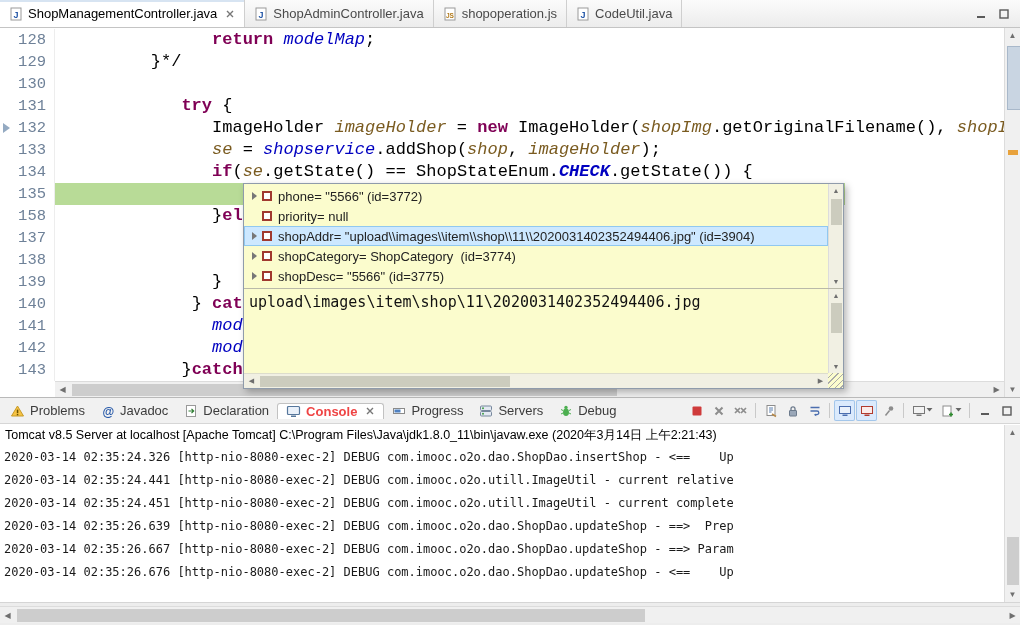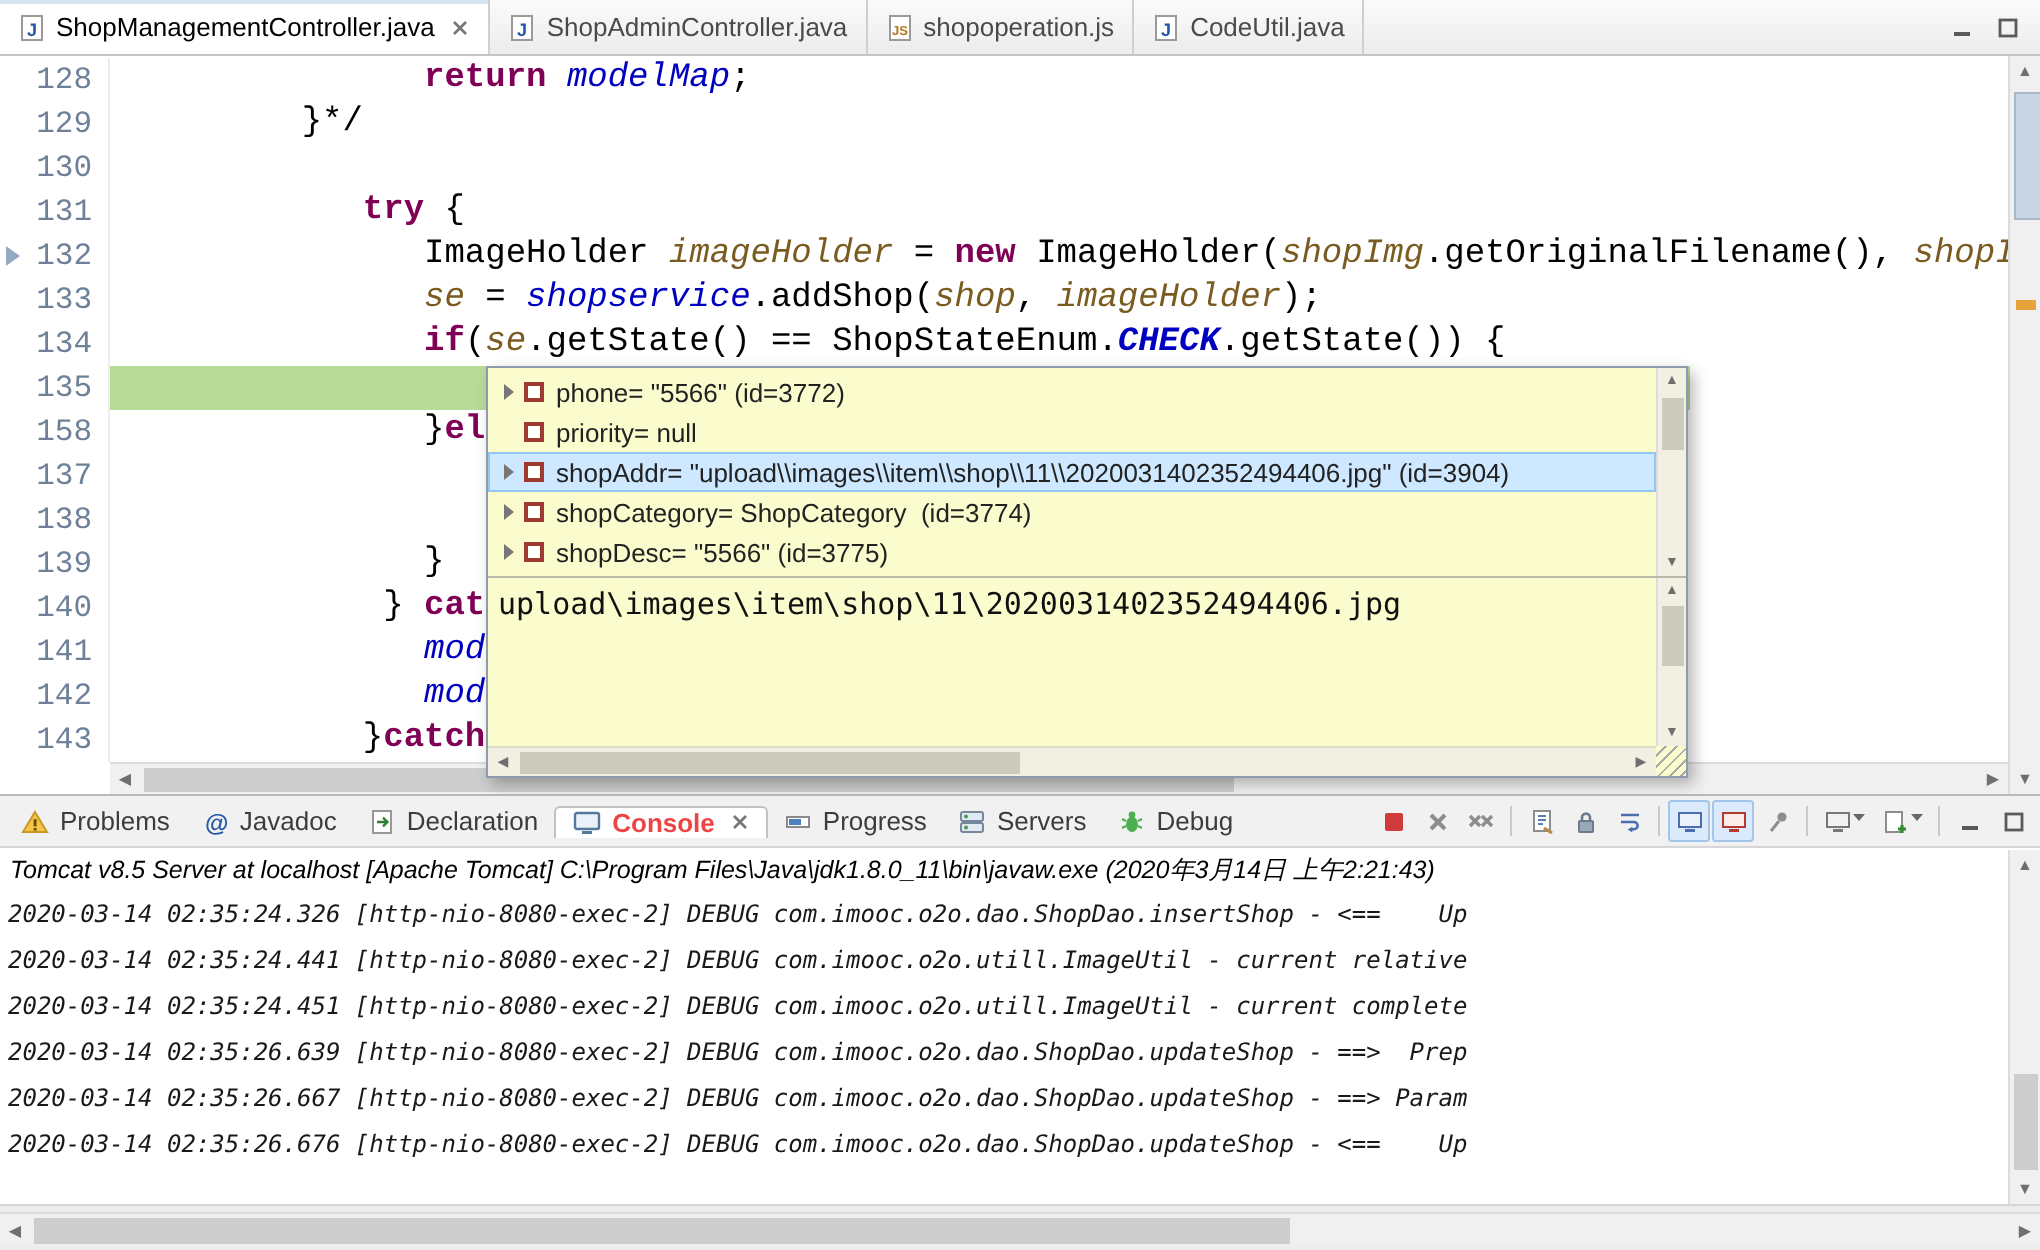--- a/index.html
+++ b/index.html
@@ -71,21 +71,21 @@
   .sash{position:absolute;top:397px;left:0;width:1020px;height:1px;background:#b9b9b9;}
   .ctabbar{position:absolute;top:398px;left:0;width:1020px;height:26px;background:#f1f1f1;border-bottom:1px solid #d6d6d6;display:flex;align-items:center;box-sizing:border-box;}
   .ctabs{display:flex;padding-left:2px;}
   .ctab{display:flex;align-items:center;gap:5px;padding:0 8px;font-size:13px;color:#3c3c3c;white-space:nowrap;}
   .ctab.active{background:#fff;border:1px solid #c2c2c2;border-bottom:none;border-radius:3px 3px 0 0;font-weight:bold;color:#ef4444;}
   .ctoolbar{margin-left:auto;display:flex;align-items:center;padding-right:3px;gap:1px;}
   .tbtn{width:21px;height:21px;display:inline-flex;align-items:center;justify-content:center;border-radius:2px;}
   .tbtn.withdd{width:28px;}
   .tbtn.pressed{background:#dbeafc;box-shadow:inset 0 0 0 1px #a3c6ea;}
   .tsep{width:1px;height:15px;background:#c9c9c9;margin:0 3px;align-self:center;}
-  .cview{position:absolute;top:425px;left:0;width:810px;height:177px;background:#fff;overflow:hidden;font-style:italic;}
+  .cview{position:absolute;top:425px;left:0;width:810px;height:177px;background:#fff;overflow:hidden;}
   .cheader{position:absolute;top:2px;left:5px;font-size:12.5px;color:#000;white-space:pre;}
   .clogs{position:absolute;top:21px;left:4px;font-family:"DejaVu Sans Mono","Liberation Mono",monospace;font-size:12px;line-height:23px;color:#191919;white-space:pre;}
   .clog{height:23px;}
 </style>
 </head>
 <body>
 
 <div class="app">
 
   <div class="etabbar">

